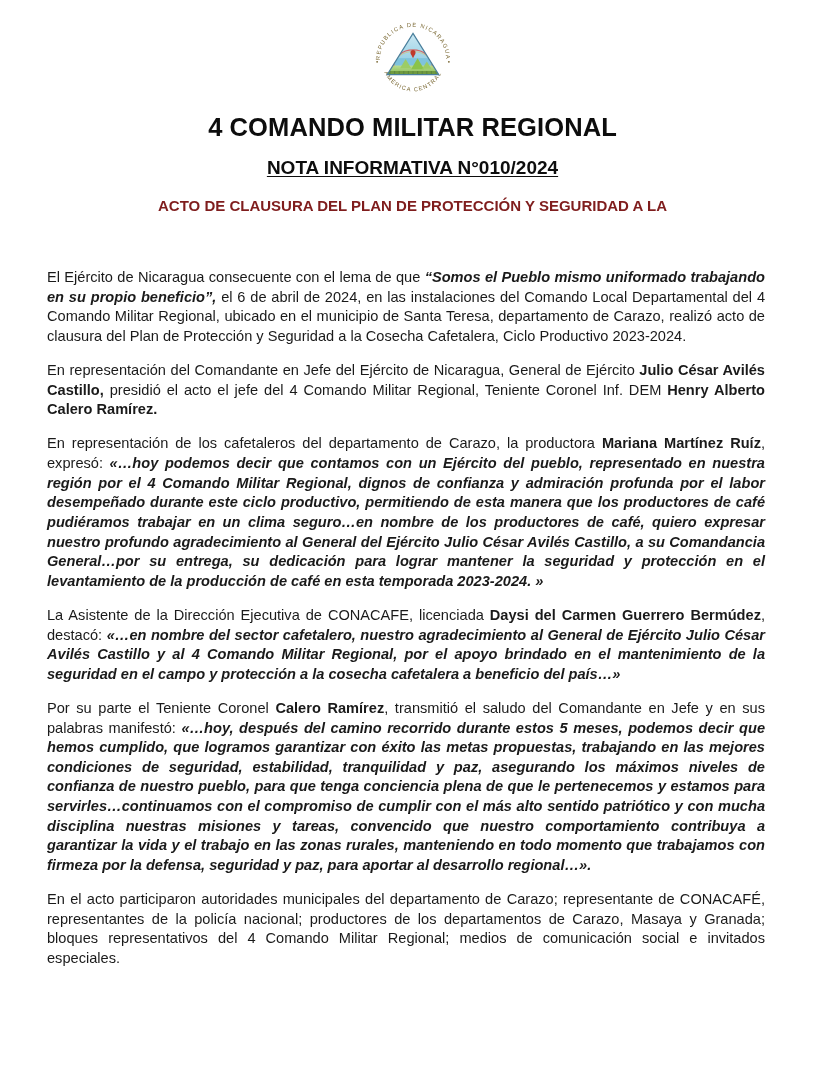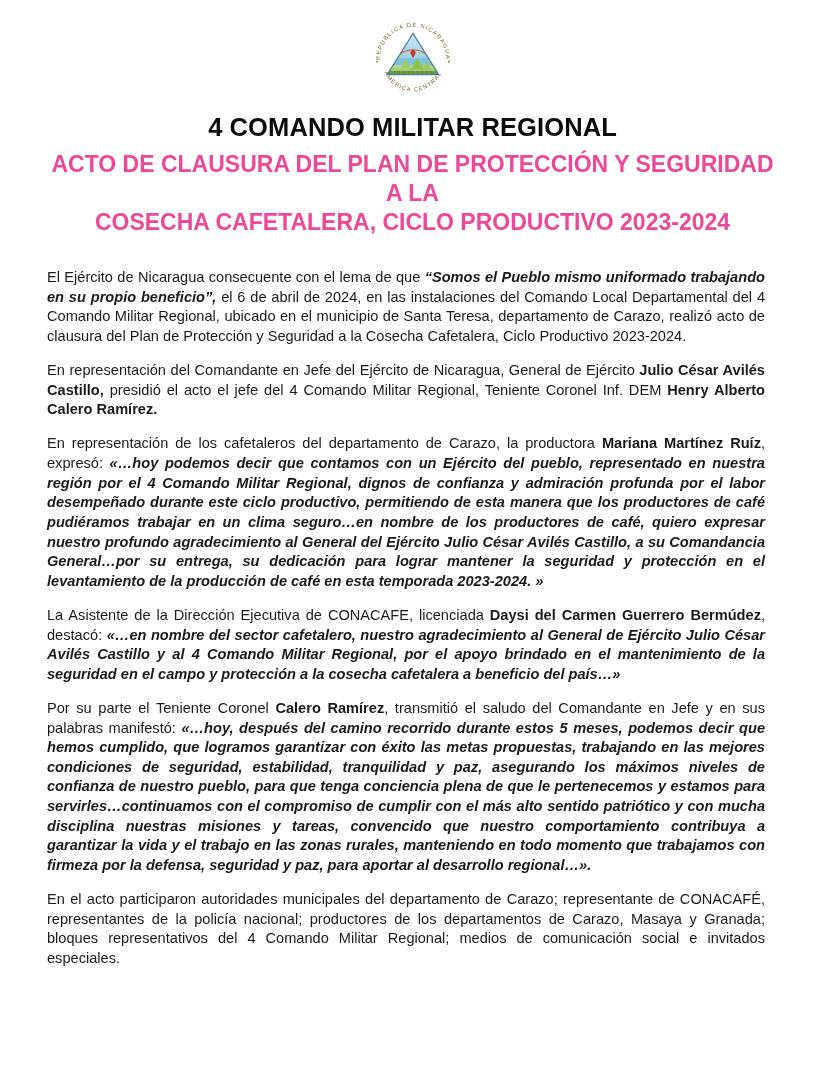--- a/index.html
+++ b/index.html
@@ -62,25 +62,25 @@
     font-weight: bold;
     color: #0d0d0d;
     line-height: 1.2;
   }
   .nota-line .u {
     text-decoration: underline;
     text-underline-offset: 2px;
   }
 
   .subject {
-    margin-top: 8px;
-    font-size: 23px;
+    margin-top: 16px;
+    font-size: 15px;
     font-weight: bold;
     line-height: 1.27;
-    color: #ec4899;
+    color: #7f1d1d;
   }
   .subject .l2 { display: block; }
 
   
   .body-block {
     position: absolute;
     left: 47px;
     right: 60px;
     top: 268px;
   }
@@ -164,24 +164,26 @@
 
       <polygon points="100,42 156,132 44,132" fill="none" stroke="#4a7f9c" stroke-width="2.6"></polygon>
     </svg>
   </div>
 
   <div class="heading-block">
     <div class="org-title">
       <span class="l2">4 COMANDO MILITAR REGIONAL</span>
     </div>
 
+    <div class="nota-line">
+      <span class="u">NOTA INFORMATIVA N°010/2024</span>
+    </div>
 
     <div class="subject">
       <span>ACTO DE CLAUSURA DEL PLAN DE PROTECCIÓN Y SEGURIDAD A LA</span>
-      <span class="l2">COSECHA CAFETALERA, CICLO PRODUCTIVO  2023-2024</span>
     </div>
   </div>
 
   <div class="body-block">
 
     <p class="para"><span>El Ejército de Nicaragua consecuente con el lema de que </span><span class="bi">“Somos el Pueblo mismo uniformado trabajando en su propio beneficio”,</span><span> el 6 de abril de 2024, en las instalaciones del Comando Local Departamental del 4 Comando Militar Regional, ubicado en el municipio de Santa Teresa, departamento de Carazo, realizó acto de clausura del Plan de Protección y Seguridad a la Cosecha Cafetalera, Ciclo Productivo 2023-2024.</span></p>
 
     <p class="para"><span>En representación del Comandante en Jefe del Ejército de Nicaragua, General de Ejército </span><span class="b">Julio César Avilés Castillo,</span><span> presidió el acto el jefe del 4 Comando Militar Regional, Teniente Coronel Inf. DEM </span><span class="b">Henry Alberto Calero Ramírez.</span></p>
 
     <p class="para"><span>En representación de los cafetaleros del departamento de Carazo, la productora </span><span class="b">Mariana Martínez Ruíz</span><span>, expresó: </span><span class="bi">«…hoy podemos decir que contamos con un Ejército del pueblo, representado en nuestra región por el 4 Comando Militar Regional, dignos de confianza y admiración profunda por el labor desempeñado durante este ciclo productivo, permitiendo de esta manera que los productores de café pudiéramos trabajar en un clima seguro…en nombre de los productores de café, quiero expresar nuestro profundo agradecimiento al General del Ejército Julio César Avilés Castillo, a su Comandancia General…por su entrega, su dedicación para lograr mantener la seguridad y protección en el levantamiento de la producción de café en esta temporada 2023-2024. »</span></p>

